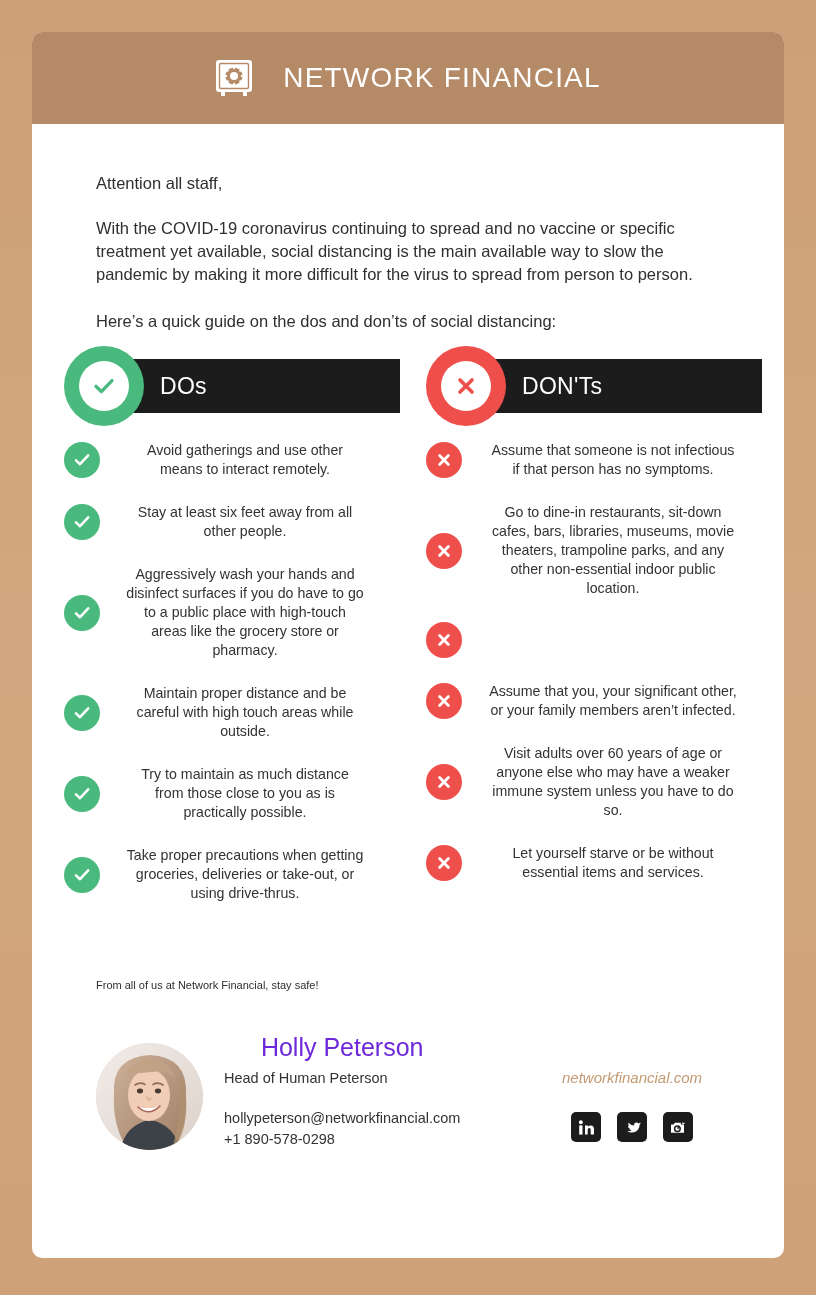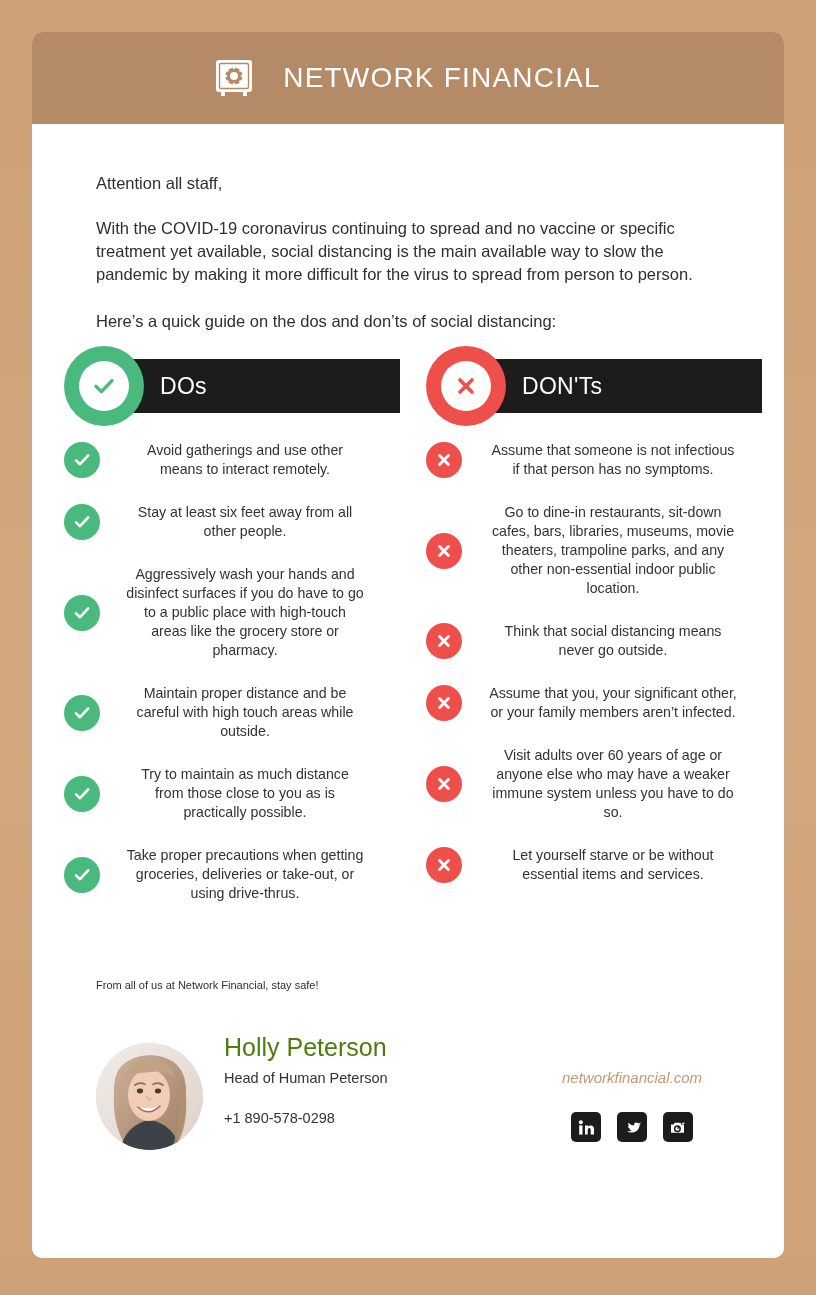--- a/index.html
+++ b/index.html
@@ -167,23 +167,24 @@
   }
   .avatar svg { display:block; width:107px; height:107px; }
 
   .sig-info {
     position: absolute;
     left: 192px;
     top: 0;
   }
   .sig-name {
     font-size: 25px;
-    color: #4d7c0f;
+    color: #6d28d9;
     margin-bottom: 8px;
     font-weight: 400;
+    text-align: center;
   }
   .sig-role {
     font-size: 14.5px;
     color: #333333;
     margin-bottom: 22px;
   }
   .sig-email, .sig-phone {
     font-size: 14.5px;
     color: #333333;
     line-height: 21px;
@@ -352,21 +353,20 @@
               </svg>
           </span>
           <span class="item-text">Go to dine-in restaurants, sit-down cafes, bars, libraries, museums, movie theaters, trampoline parks, and any other non-essential indoor public location.</span>
         </div>
         <div class="item">
           <span class="item-icon red">
             <svg width="18" height="18" viewBox="0 0 18 18">
                 <path d="M4.6 4.6 L13.4 13.4 M13.4 4.6 L4.6 13.4" fill="none" stroke="#ffffff" stroke-width="2.8" stroke-linecap="round"></path>
               </svg>
           </span>
-          <span class="item-text">Think that social distancing means never go outside.</span>
         </div>
         <div class="item">
           <span class="item-icon red">
             <svg width="18" height="18" viewBox="0 0 18 18">
                 <path d="M4.6 4.6 L13.4 13.4 M13.4 4.6 L4.6 13.4" fill="none" stroke="#ffffff" stroke-width="2.8" stroke-linecap="round"></path>
               </svg>
           </span>
           <span class="item-text">Assume that you, your significant other, or your family members aren’t infected.</span>
         </div>
         <div class="item">
@@ -422,20 +422,21 @@
           <path d="M42 64 q11 9 22 -1 q-10 4 -22 1z" fill="#ffffff"></path>
           <path d="M42 64 q11 10 22 -1" stroke="#a8645c" stroke-width="1.6" fill="none" stroke-linecap="round"></path>
           <path d="M84 34 q10 22 4 50 q-4 16 -12 23 q10 -36 8 -73z" fill="#b0906f" opacity=".75"></path>
         </g>
       </svg>
     </div>
 
     <div class="sig-info">
       <div class="sig-name">Holly Peterson</div>
       <div class="sig-role">Head of Human Peterson</div>
+      <div class="sig-email">hollypeterson@networkfinancial.com</div>
       <div class="sig-phone">+1 890-578-0298</div>
     </div>
 
     <div class="web-block">
       <span class="website">networkfinancial.com</span>
       <div class="social-row">
         <span class="social-icon">
           <svg width="19" height="19" viewBox="0 0 19 19">
             <rect x="2.2" y="7.4" width="3.3" height="9.2" fill="#ffffff"></rect>
             <circle cx="3.85" cy="4.3" r="1.95" fill="#ffffff"></circle>

